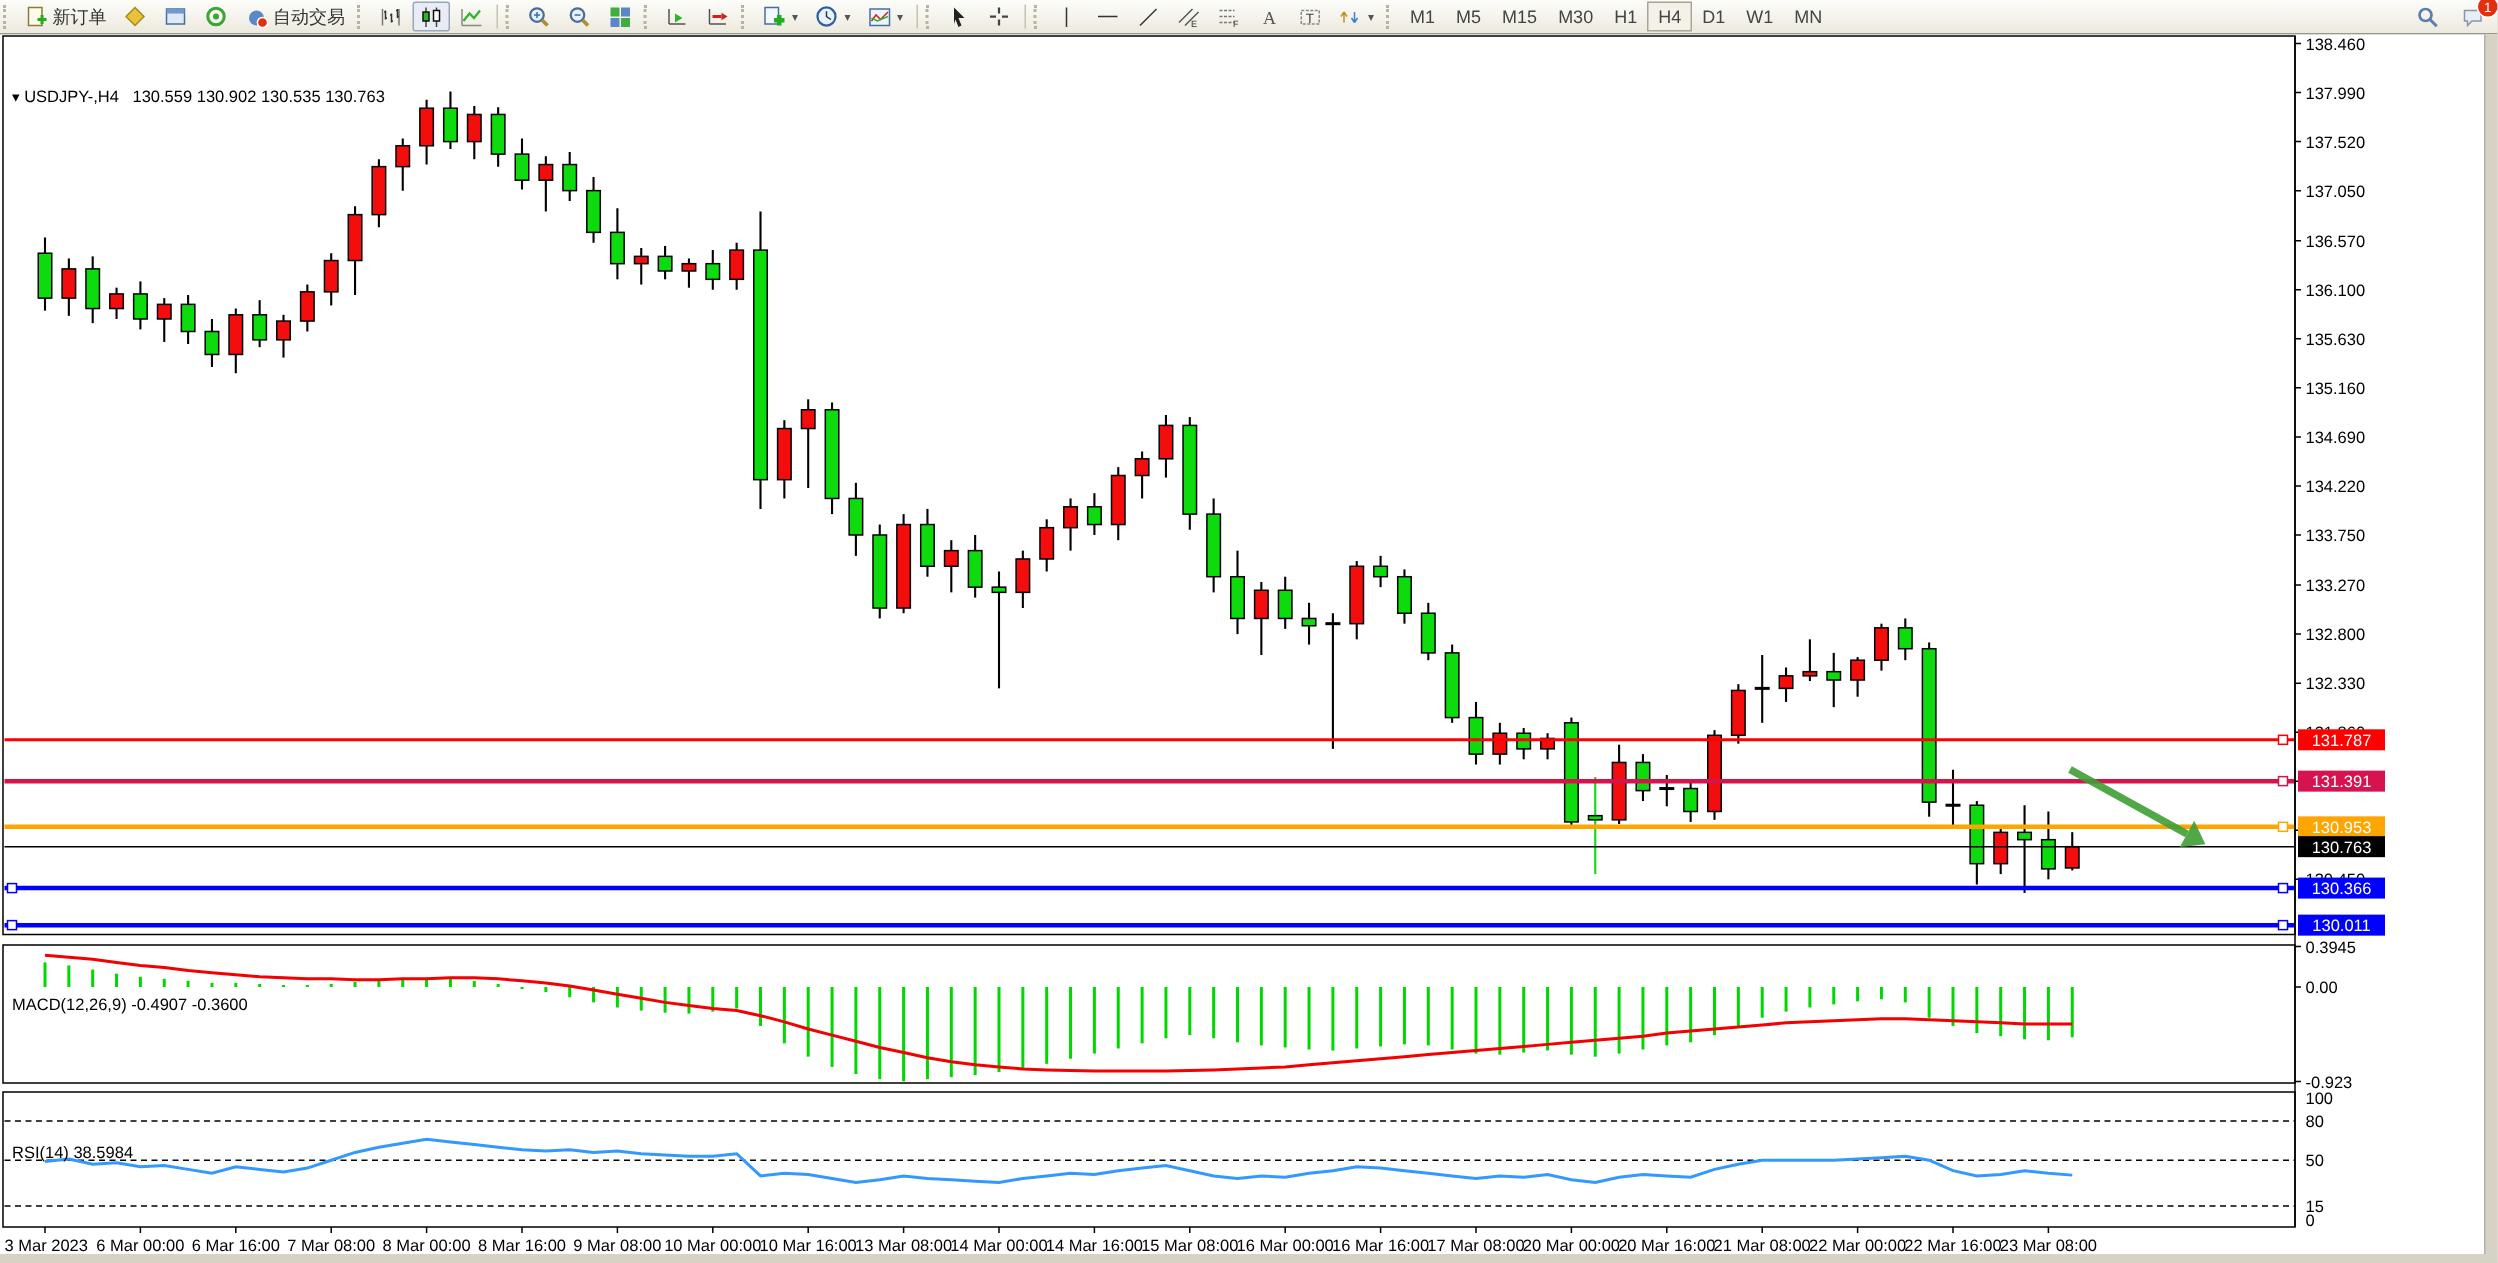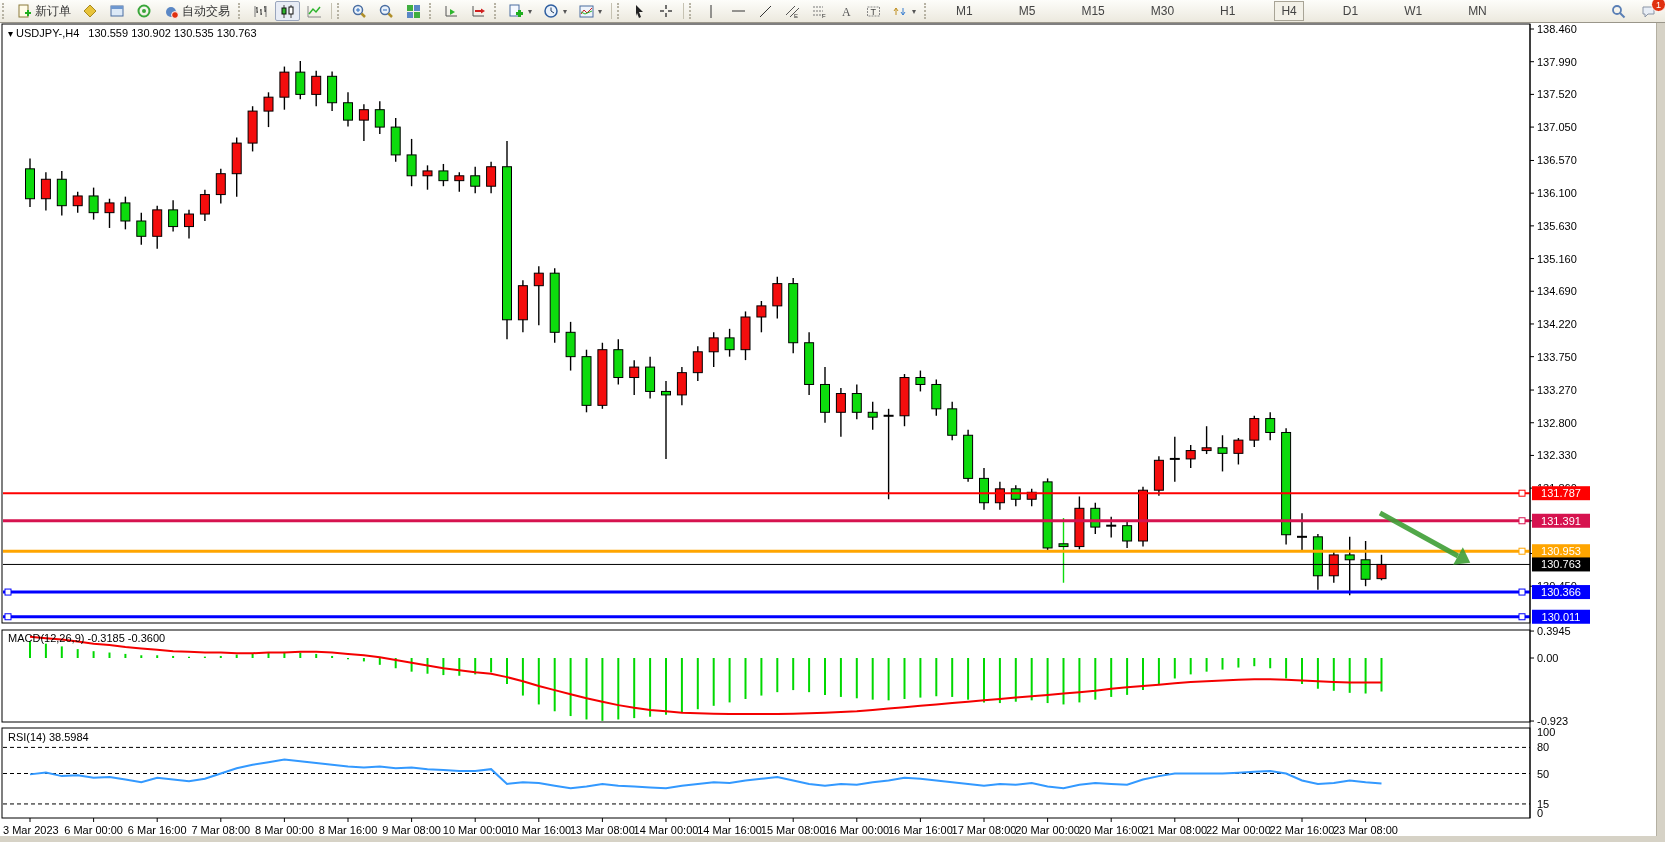--- a/index.html
+++ b/index.html
@@ -9,31 +9,31 @@
   #toolbar{position:absolute;left:0;top:0;width:1665px;height:22px;
     background:linear-gradient(#fdfdfa,#ece9de);border-bottom:1px solid #9a968a;
     display:flex;align-items:center;font-size:12px;color:#333;white-space:nowrap;}
   .grip{width:5px;height:16px;margin:0 2px;border-left:2px dotted #b7b3a4;}
   .sep{width:1px;height:16px;background:#c6c2b2;margin:0 3px;}
   .tbtn{display:flex;align-items:center;gap:3px;height:18px;padding:0 4px;margin:0 1px;
     border:1px solid transparent;border-radius:2px;cursor:default;}
   .tbtn.active{border:1px solid #9aa6bd;background:#e8ecf5;}
   .tbtn svg{display:block;}
   .tf{padding:0 6px;height:18px;display:flex;align-items:center;color:#444;
-    border:1px solid transparent;margin:16px;}
+    border:1px solid transparent;margin:0;}
   .tf.active{border:1px solid #a8a association;border:1px solid #a8a496;background:#f3f1e8;}
   .dd{font-size:8px;color:#555;margin-left:1px;}
   .spacer{flex:1;}
   .badge{position:absolute;top:-5px;right:-6px;background:#e03010;color:#fff;
     border-radius:50%;width:13px;height:13px;font-size:9px;display:flex;
     align-items:center;justify-content:center;border:1px solid #fff;}
   
   #chartwin{position:absolute;left:0;top:23px;width:1665px;height:813px;background:#fff;}
   #chart-svg{position:absolute;left:0;top:0;}
-  .ovl{position:absolute;font-size:11px;color:#000;}
+  .ovl{position:absolute;font-size:11px;color:#000;margin-top:32px;}
   #graybottom{position:absolute;left:0;top:836px;width:1665px;height:6px;background:#d6d2c6;}
   #grayright{position:absolute;left:1656px;top:23px;width:9px;height:813px;background:#d6d2c6;border-left:1px solid #b4b0a2;}
 </style>
 </head>
 <body>
 
 <div id="app">
   <div id="toolbar">
       <div class="grip"></div>
       <div class="tbtn">
@@ -619,18 +619,18 @@
         <text x="1302" y="811" font-size="11" fill="#000" text-anchor="middle">22 Mar 16:00</text>
         <line x1="1365.6000000000001" y1="795" x2="1365.6000000000001" y2="799" stroke="#000"></line>
         <text x="1365.6000000000001" y="811" font-size="11" fill="#000" text-anchor="middle">23 Mar 08:00</text>
         <line x1="1530" y1="1" x2="1530" y2="795" stroke="#000"></line>
       </svg>
     <div class="ovl" style="left:8px;top:4px;">
       <span style="font-size:10px;">▾</span>
       <span>USDJPY-,H4</span>
       <span style="margin-left:6px;">130.559 130.902 130.535 130.763</span>
     </div>
-    <div class="ovl" style="left:8px;top:609px;">MACD(12,26,9) -0.3185 -0.3600</div>
+    <div class="ovl" style="left:8px;top:609px;">MACD(12,26,9) -0.4907 -0.3600</div>
     <div class="ovl" style="left:8px;top:708px;text-align:right;">RSI(14) 38.5984</div>
   </div>
   <div id="grayright"></div>
   <div id="graybottom"></div>
 </div>
 
 </body></html>

